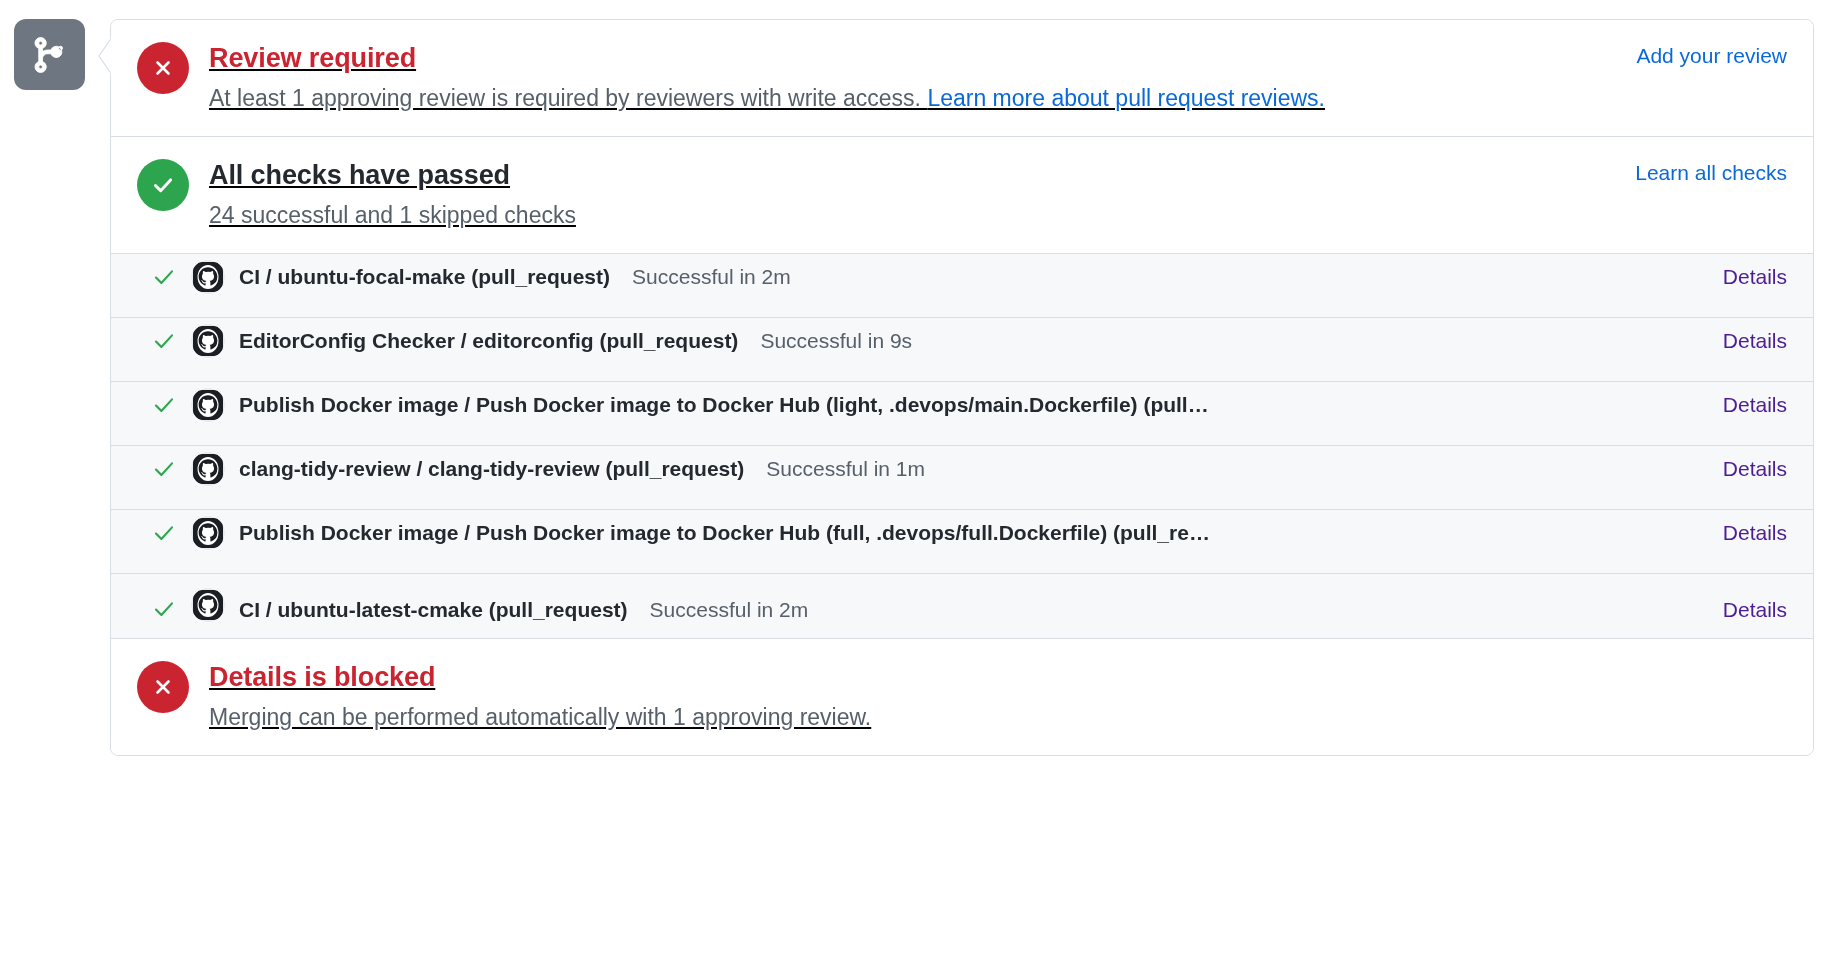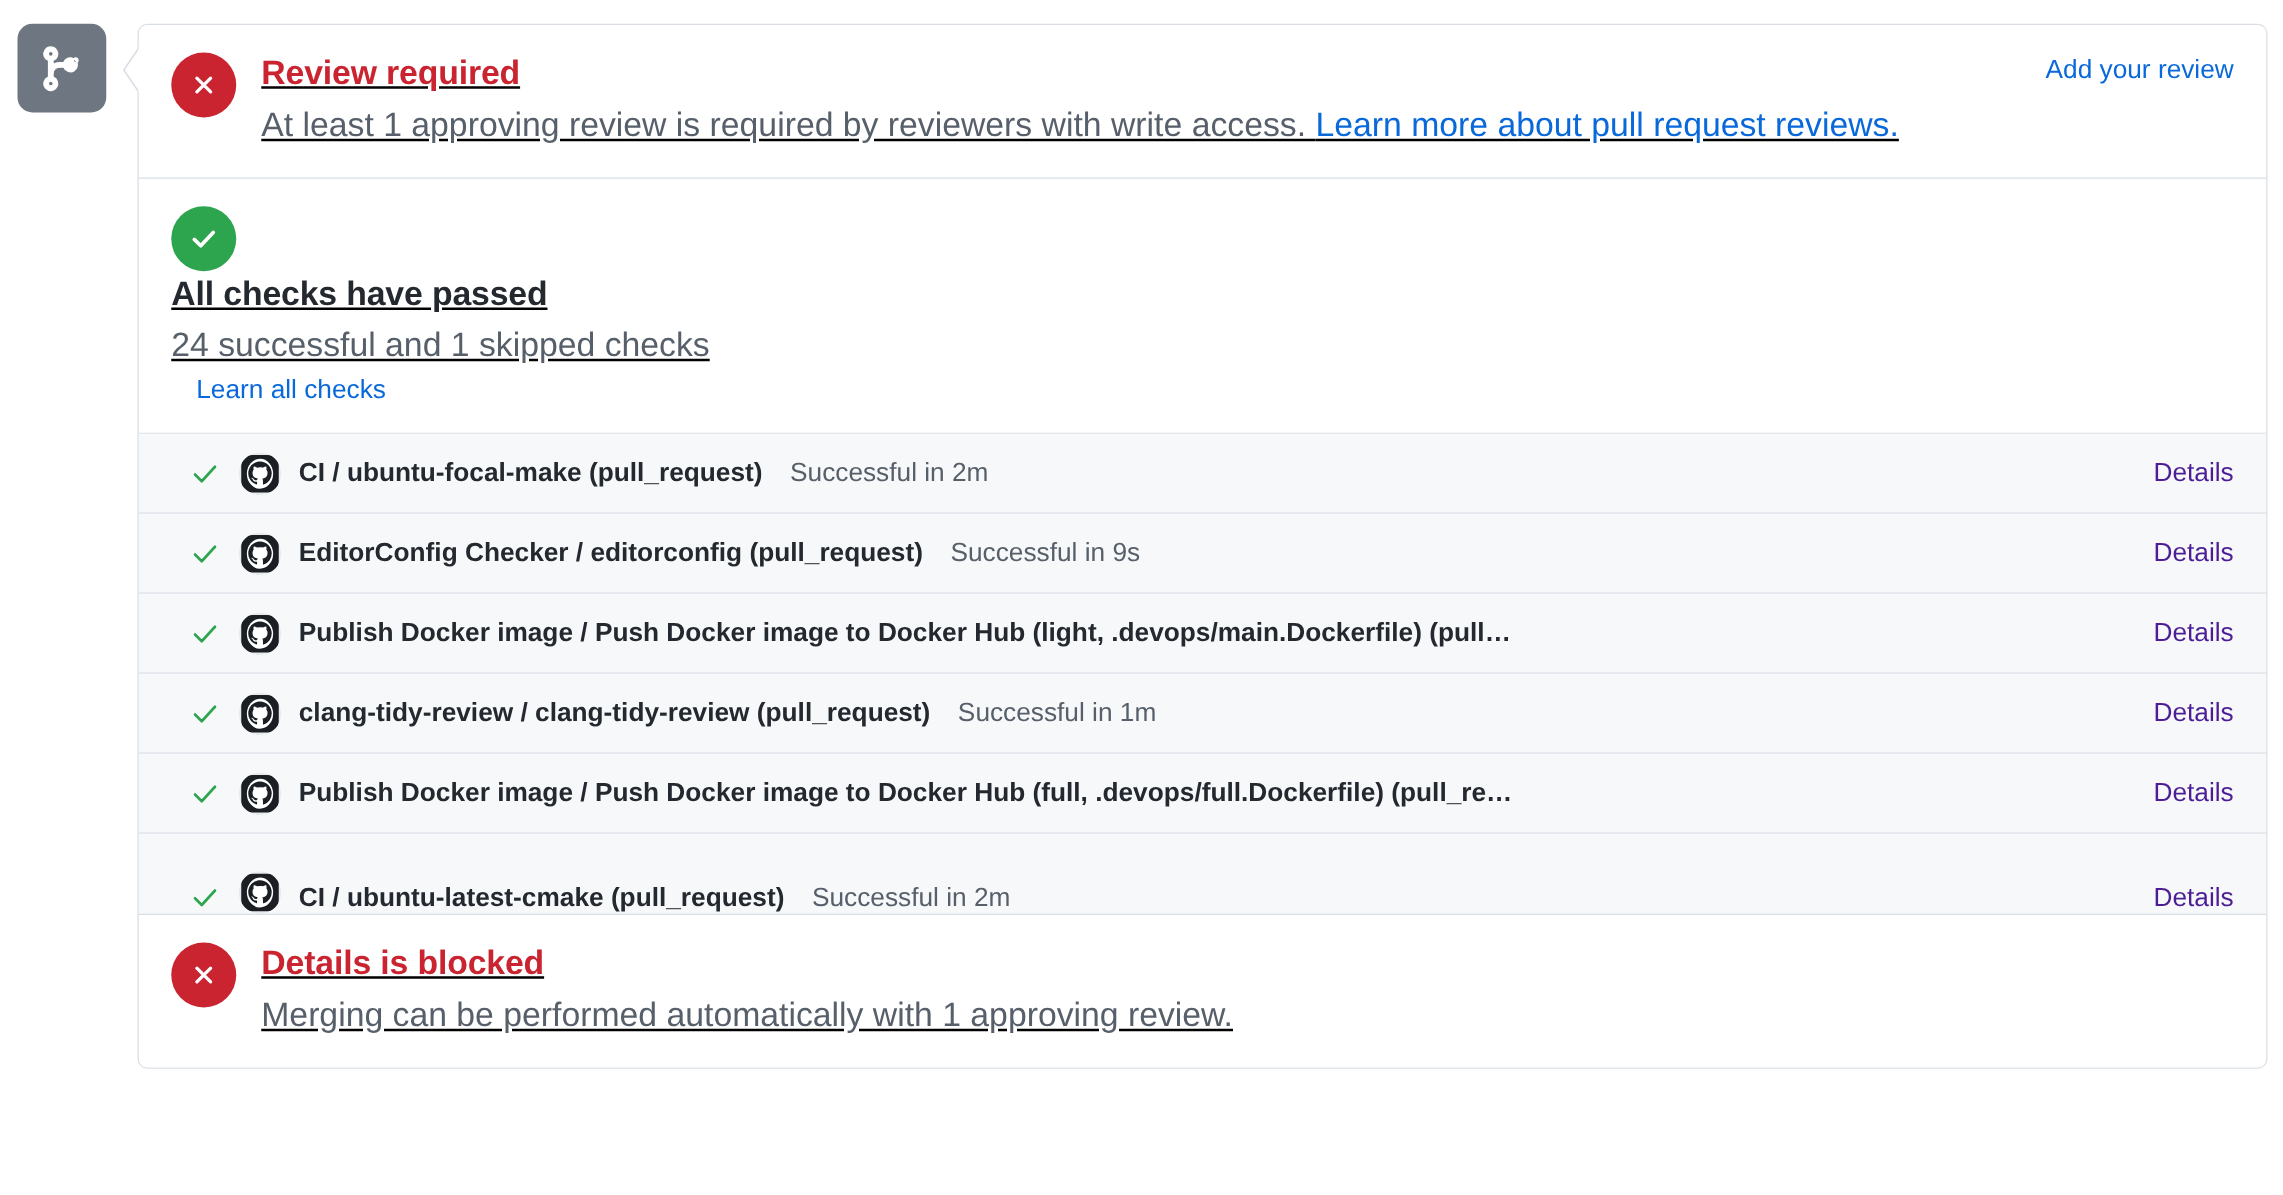--- a/index.html
+++ b/index.html
@@ -61,21 +61,21 @@
   }
 
   
   .status-section {
     display: flex;
     align-items: flex-start;
     padding: 20px 26px 22px 26px;
     position: relative;
     background: #ffffff;
   }
-  .status-section.bordered { border-top: 1px solid #d8dee4; flex-direction: column; }
+  .status-section.bordered { border-top: 1px solid #d8dee4; }
 
   .status-icon {
     width: 52px;
     height: 52px;
     border-radius: 50%;
     flex: 0 0 52px;
     display: flex;
     align-items: center;
     justify-content: center;
     margin-right: 20px;
@@ -91,21 +91,21 @@
     font-size: 27px;
     font-weight: bold;
     line-height: 1.25;
     margin: 0 0 6px 0;
     letter-spacing: -0.1px;
   }
   .status-title.red { color: #cb2431; }
   .status-title.dark { color: #24292f; }
 
   .status-desc {
-    font-size: 27px;
+    font-size: 23px;
     color: #57606a;
     line-height: 1.4;
     margin: 0;
   }
   .status-desc a,
   .inline-link {
     color: #0969da;
     text-decoration: none;
   }
 
@@ -120,21 +120,21 @@
   }
 
   
   .checks-list {
     border-top: 1px solid #d8dee4;
     background: #f6f8fa;
   }
   .check-row {
     display: flex;
     align-items: center;
-    padding: 0 26px 0 40px;
+    padding: 0 26px 16px 40px;
     height: 64px;
     box-sizing: border-box;
     border-bottom: 1px solid #d8dee4;
     background: #f6f8fa;
   }
   .check-row:last-child { border-bottom: none; align-items: flex-end; }
 
   .check-mark {
     flex: 0 0 auto;
     width: 26px;

